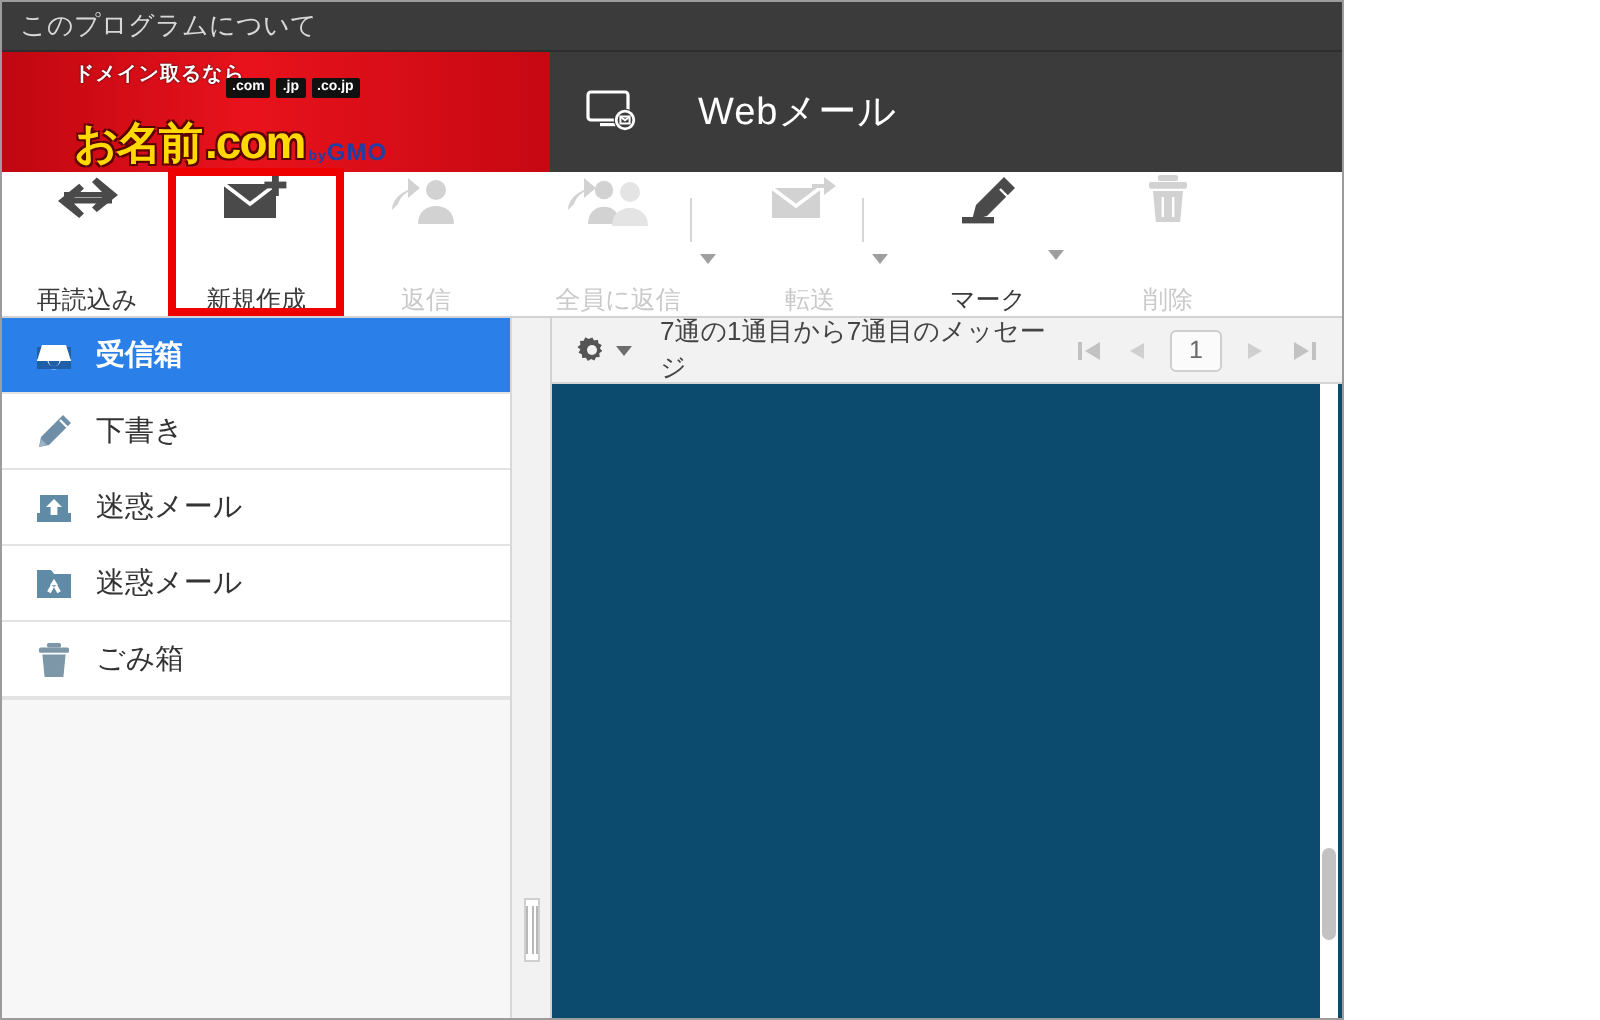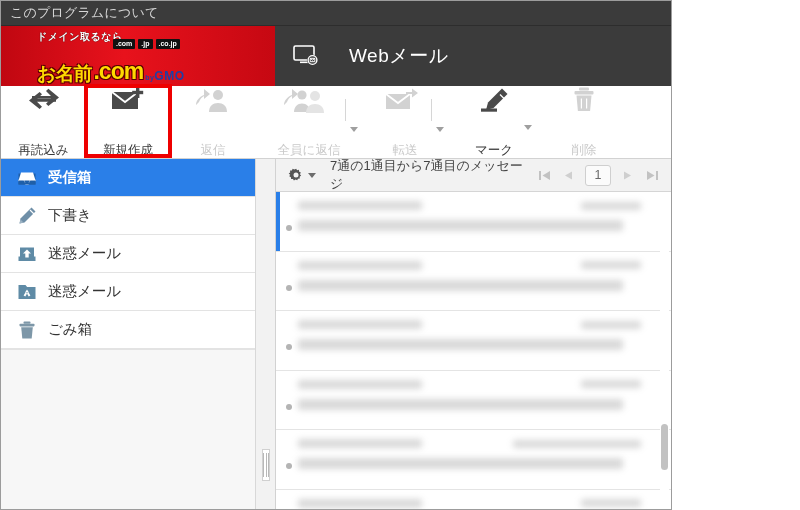--- a/index.html
+++ b/index.html
@@ -50,21 +50,21 @@
     font-size: 10px;
     font-weight: bold;
     letter-spacing: .5px;
     margin-bottom: 16px;
     text-shadow: 0 0 1px #000;
   }
   .brand-main {
     display: flex; align-items: flex-end; gap: 2px;
   }
   .brand-onamae {
-    font-size: 19px; font-weight: bold; color: #ffd900;
+    font-size: 22px; font-weight: bold; color: #ffd900;
     letter-spacing: -1px;
     text-shadow: 1px 1px 0 #5a0000, -1px -1px 0 #5a0000, 1px -1px 0 #5a0000, -1px 1px 0 #5a0000;
     line-height: 1;
     position: relative;
   }
   .brand-dotcom {
     font-size: 23px; font-weight: bold; color: #ffd900;
     letter-spacing: -1px; line-height: 1;
     text-shadow: 1px 1px 0 #5a0000, -1px -1px 0 #5a0000, 1px -1px 0 #5a0000, -1px 1px 0 #5a0000;
   }
@@ -178,22 +178,22 @@
     width: 8px; height: 32px;
     background: #ffffff;
     border: 1px solid #d0d0d0;
     display: flex; align-items: center; justify-content: center; gap: 2px;
   }
   .grip i { width: 1px; height: 24px; background: #b8b8b8; display: block; }
 
   
   .maillist {
     flex: 1;
-    background: #fca5a5;
-    display: flex; flex-direction: column;
+    background: #0c4a6e;
+    display: flex; flex-direction: row;
     position: relative;
     min-width: 0;
   }
   .list-header {
     height: 33px;
     background: #f2f2f2;
     border-bottom: 1px solid #d5d5d5;
     display: flex; align-items: center;
     padding: 0 6px 0 12px;
     gap: 14px;

